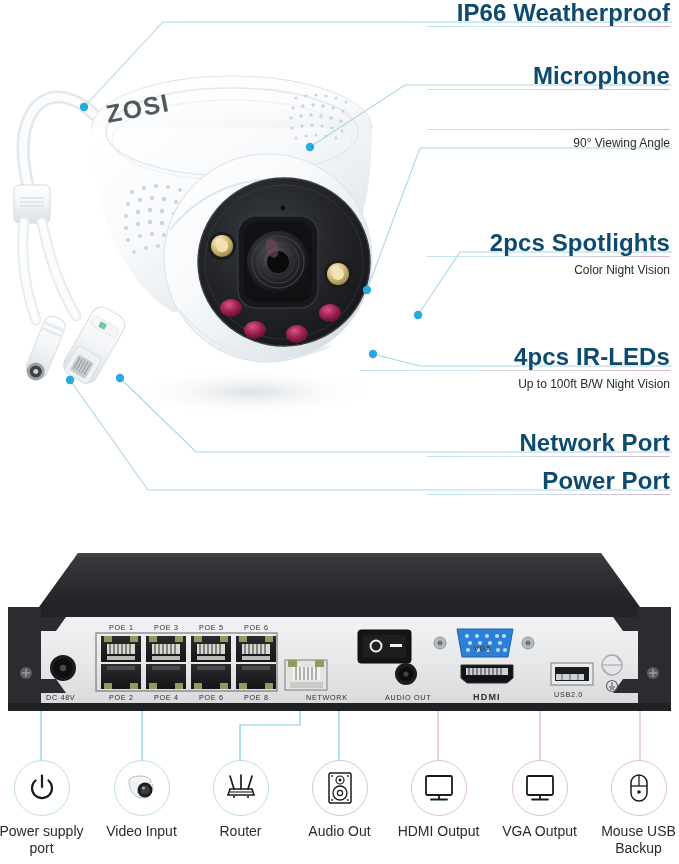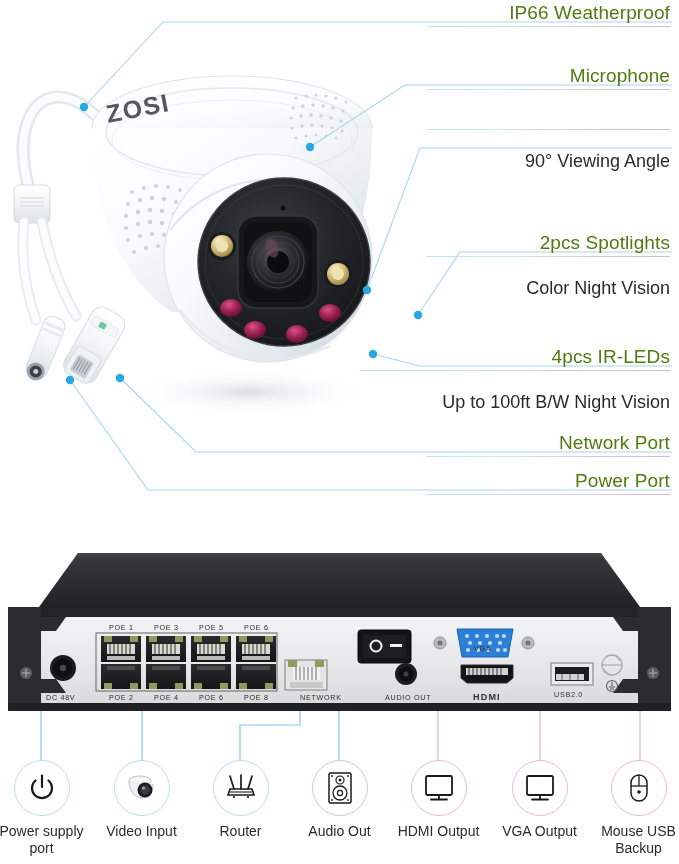--- a/index.html
+++ b/index.html
@@ -6,30 +6,30 @@
   body{
     width:679px;height:864px;position:relative;overflow:hidden;
     font-family:"Liberation Sans","DejaVu Sans",sans-serif;
     color:#1d1d1f;-webkit-font-smoothing:antialiased;
   }
   .stage{position:absolute;inset:0;}
 
   
   .callout{position:absolute;text-align:right;}
   .callout .main{
-    font-size:19px;line-height:23px;color:#4d7c0f;font-weight:400;
+    font-size:24px;line-height:23px;color:#0c4a6e;font-weight:700;
     white-space:nowrap;letter-spacing:.1px;
   }
   .callout .rule{
     height:1px;width:100%;margin-top:2px;
     background:linear-gradient(90deg,#bfe3ef 0%,#cfe7f0 32%,#d4cfe0 62%,#d8b7cb 100%);
   }
   .callout .sub{
-    font-size:18px;line-height:22px;color:#2a2a2a;font-weight:400;
-    white-space:nowrap;margin-top:20px;
+    font-size:12px;line-height:22px;color:#2a2a2a;font-weight:400;
+    white-space:nowrap;margin-top:2px;
   }
 
   
   .leaders{position:absolute;inset:0;pointer-events:none;}
 
   
   .camera-art{position:absolute;left:0px;top:20px;width:470px;height:420px;}
 
   
   .nvr-art{position:absolute;left:0px;top:545px;width:679px;height:185px;}
@@ -604,21 +604,21 @@
     <div class="chassis-text" style="left:154px;top:78px;text-align:center;">POE 3</div>
     <div class="chassis-text" style="left:199px;top:78px;">POE 5</div>
     <div class="chassis-text" style="left:244px;top:78px;">POE 6</div>
 
     <div class="chassis-text" style="left:109px;top:148px;">POE 2</div>
     <div class="chassis-text" style="left:154px;top:148px;">POE 4</div>
     <div class="chassis-text" style="left:199px;top:148px;">POE 6</div>
     <div class="chassis-text" style="left:244px;top:148px;">POE 8</div>
 
     <div class="chassis-text" style="left:46px;top:148px;">DC 48V</div>
-    <div class="chassis-text" style="left:276px;top:148px;padding-left:24px;">NETWORK</div>
+    <div class="chassis-text" style="left:282px;top:148px;padding-left:24px;">NETWORK</div>
     <div class="chassis-text" style="left:385px;top:148px;">AUDIO OUT</div>
     <div class="chassis-text" style="left:473px;top:147px;font-size:9px;font-weight:700;letter-spacing:1.2px;">HDMI</div>
     <div class="chassis-text" style="left:474px;top:99px;">VGA</div>
     <div class="chassis-text" style="left:554px;top:145px;">USB2.0</div>
   </div>
 
   <div class="icon-row">
 
     <div class="icon-cell" style="left:-7px;">
       <div class="icon-circle">

